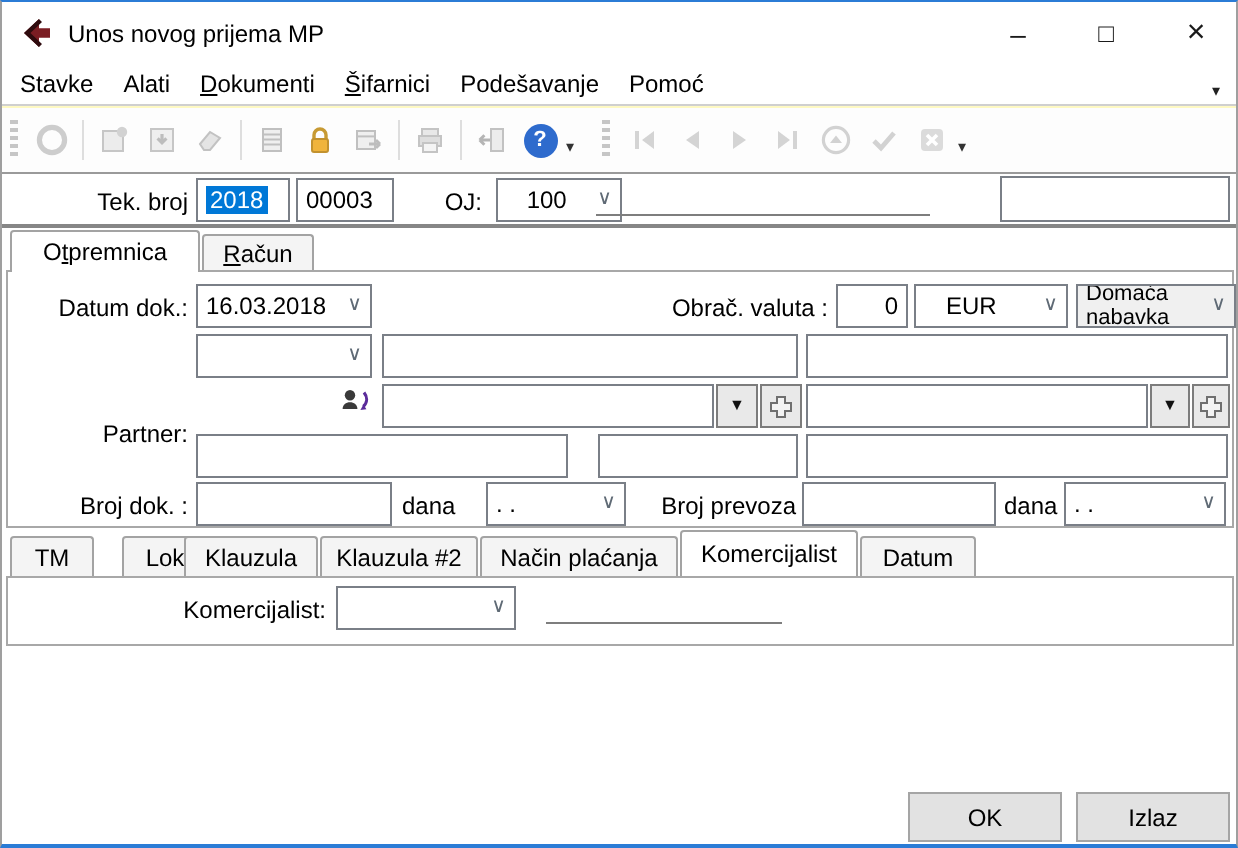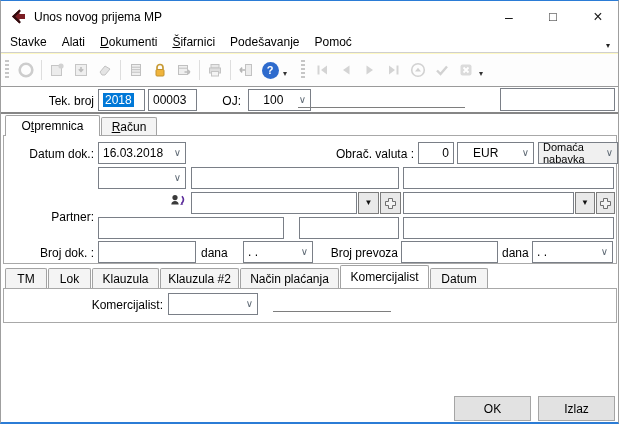--- a/index.html
+++ b/index.html
@@ -288,21 +288,21 @@
   <div class="txt" style="left:400px;top:240px;width:97px;height:22px;z-index:2;"></div>
   <span class="lbl" style="left:501px;top:245px;width:30px;text-align:left;z-index:2;">dana</span>
   <div class="combo" style="left:531px;top:240px;width:81px;height:22px;z-index:2;">
       <span>. .</span>
       <span class="chev">∨</span>
     </div>
 
   <div class="tab" style="left:4px;top:267px;width:42px;height:20px;">
       <span>TM</span>
     </div>
-  <div class="tab" style="left:47px;top:267px;width:43px;height:20px;text-align:right;">
+  <div class="tab" style="left:60px;top:267px;width:43px;height:20px;text-align:right;">
       <span>Lok</span>
     </div>
   <div class="tab" style="left:91px;top:267px;width:67px;height:20px;">
       <span>Klauzula</span>
     </div>
   <div class="tab" style="left:159px;top:267px;width:79px;height:20px;">
       <span>Klauzula #2</span>
     </div>
   <div class="tab" style="left:239px;top:267px;width:99px;height:20px;">
       <span>Način plaćanja</span>

